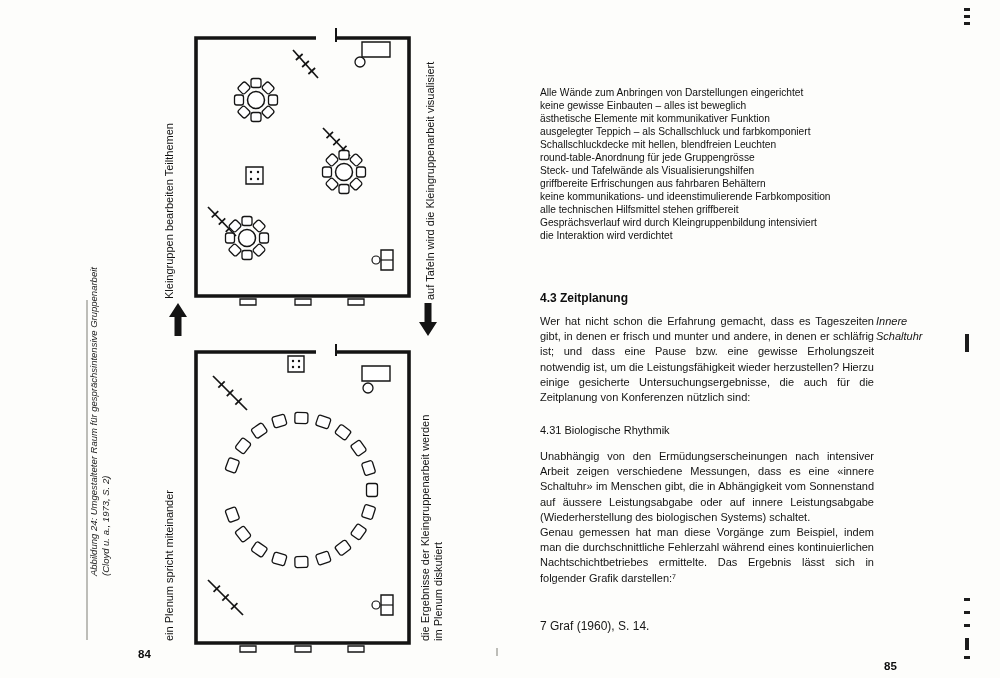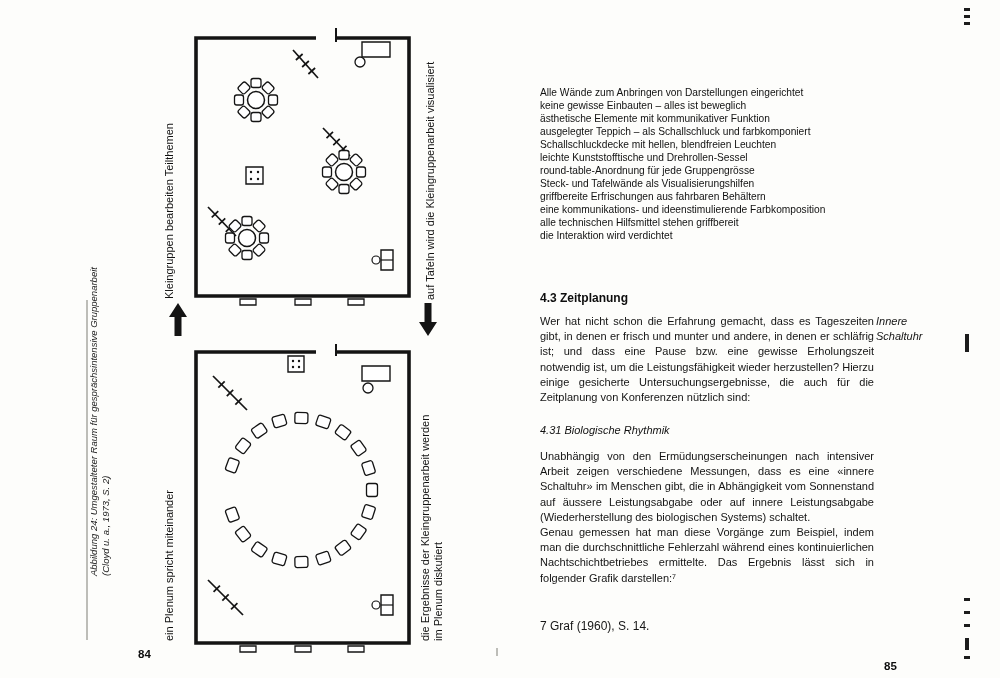--- a/index.html
+++ b/index.html
@@ -13,21 +13,21 @@
   
   .vlabel{
     position:absolute;white-space:nowrap;
     transform-origin:0 0;transform:rotate(-90deg);
     font-size:11px;line-height:13px;color:#111;
   }
   .vlabel.caption{font-size:9.5px;font-style:italic;line-height:12px;color:#222;}
   .feat-list{font-size:10.2px;line-height:13px;color:#111;}
   .feat-line{white-space:nowrap;}
   .heading{font-size:12px;font-weight:bold;color:#0d0d0d;}
-  .subheading{font-size:11px;font-style:italic;color:#111;}
+  .subheading{font-size:11px;color:#111;}
   .para{font-size:11px;line-height:15.2px;text-align:justify;color:#141414;}
   .margin-note{font-size:11px;line-height:15.2px;color:#141414;font-style:italic;}
   .footnote{font-size:12px;color:#161616;}
   .pagenum{font-size:11.5px;font-weight:bold;color:#0d0d0d;}
   svg{display:block;}
   .plan line,.plan rect,.plan circle,.plan path{vector-effect:non-scaling-stroke;}
   .artifact{position:absolute;background:#1c1c1c;}
   .artifact.light{background:#bdbdb8;}
 </style>
 </head>
@@ -210,26 +210,26 @@
 </div>
 
 <div class="abs" style="left:500px;top:0;width:500px;height:678px;margin-top:20px;">
 
   <div class="feat-list abs" style="left:40px;top:66px;width:350px;">
       <div class="feat-line">Alle Wände zum Anbringen von Darstellungen eingerichtet</div>
       <div class="feat-line">keine gewisse Einbauten – alles ist beweglich</div>
       <div class="feat-line">ästhetische Elemente mit kommunikativer Funktion</div>
       <div class="feat-line">ausgelegter Teppich – als Schallschluck und farbkomponiert</div>
       <div class="feat-line">Schallschluckdecke mit hellen, blendfreien Leuchten</div>
-      <div class="feat-line">leichte Kunststofftische und Drehrollen-Sessel</div>
       <div class="feat-line">round-table-Anordnung für jede Gruppengrösse</div>
       <div class="feat-line">Steck- und Tafelwände als Visualisierungshilfen</div>
       <div class="feat-line">griffbereite Erfrischungen aus fahrbaren Behältern</div>
-      <div class="feat-line">eine kommunikations- und ideenstimulierende Farbkomposition</div>
+      <div class="feat-line">keine kommunikations- und ideenstimulierende Farbkomposition</div>
       <div class="feat-line">alle technischen Hilfsmittel stehen griffbereit</div>
+      <div class="feat-line">Gesprächsverlauf wird durch Kleingruppenbildung intensiviert</div>
       <div class="feat-line">die Interaktion wird verdichtet</div>
     </div>
 
   <div class="heading abs" style="left:40px;top:271px;">4.3  Zeitplanung</div>
 
   <div class="para abs" style="left:40px;top:294px;width:334px;">Wer hat nicht schon die Erfahrung gemacht, dass es Tageszeiten gibt, in denen er frisch und munter und andere, in denen er schläfrig ist; und dass eine Pause bzw. eine gewisse Erholungszeit notwendig ist, um die Leistungsfähigkeit wieder herzustellen? Hierzu einige gesicherte Untersuchungsergebnisse, die auch für die Zeitplanung von Konferenzen nützlich sind:</div>
 
   <div class="margin-note abs" style="left:376px;top:294px;width:64px;">Innere Schaltuhr</div>
 
   <div class="subheading abs" style="left:40px;top:404px;">4.31  Biologische Rhythmik</div>

